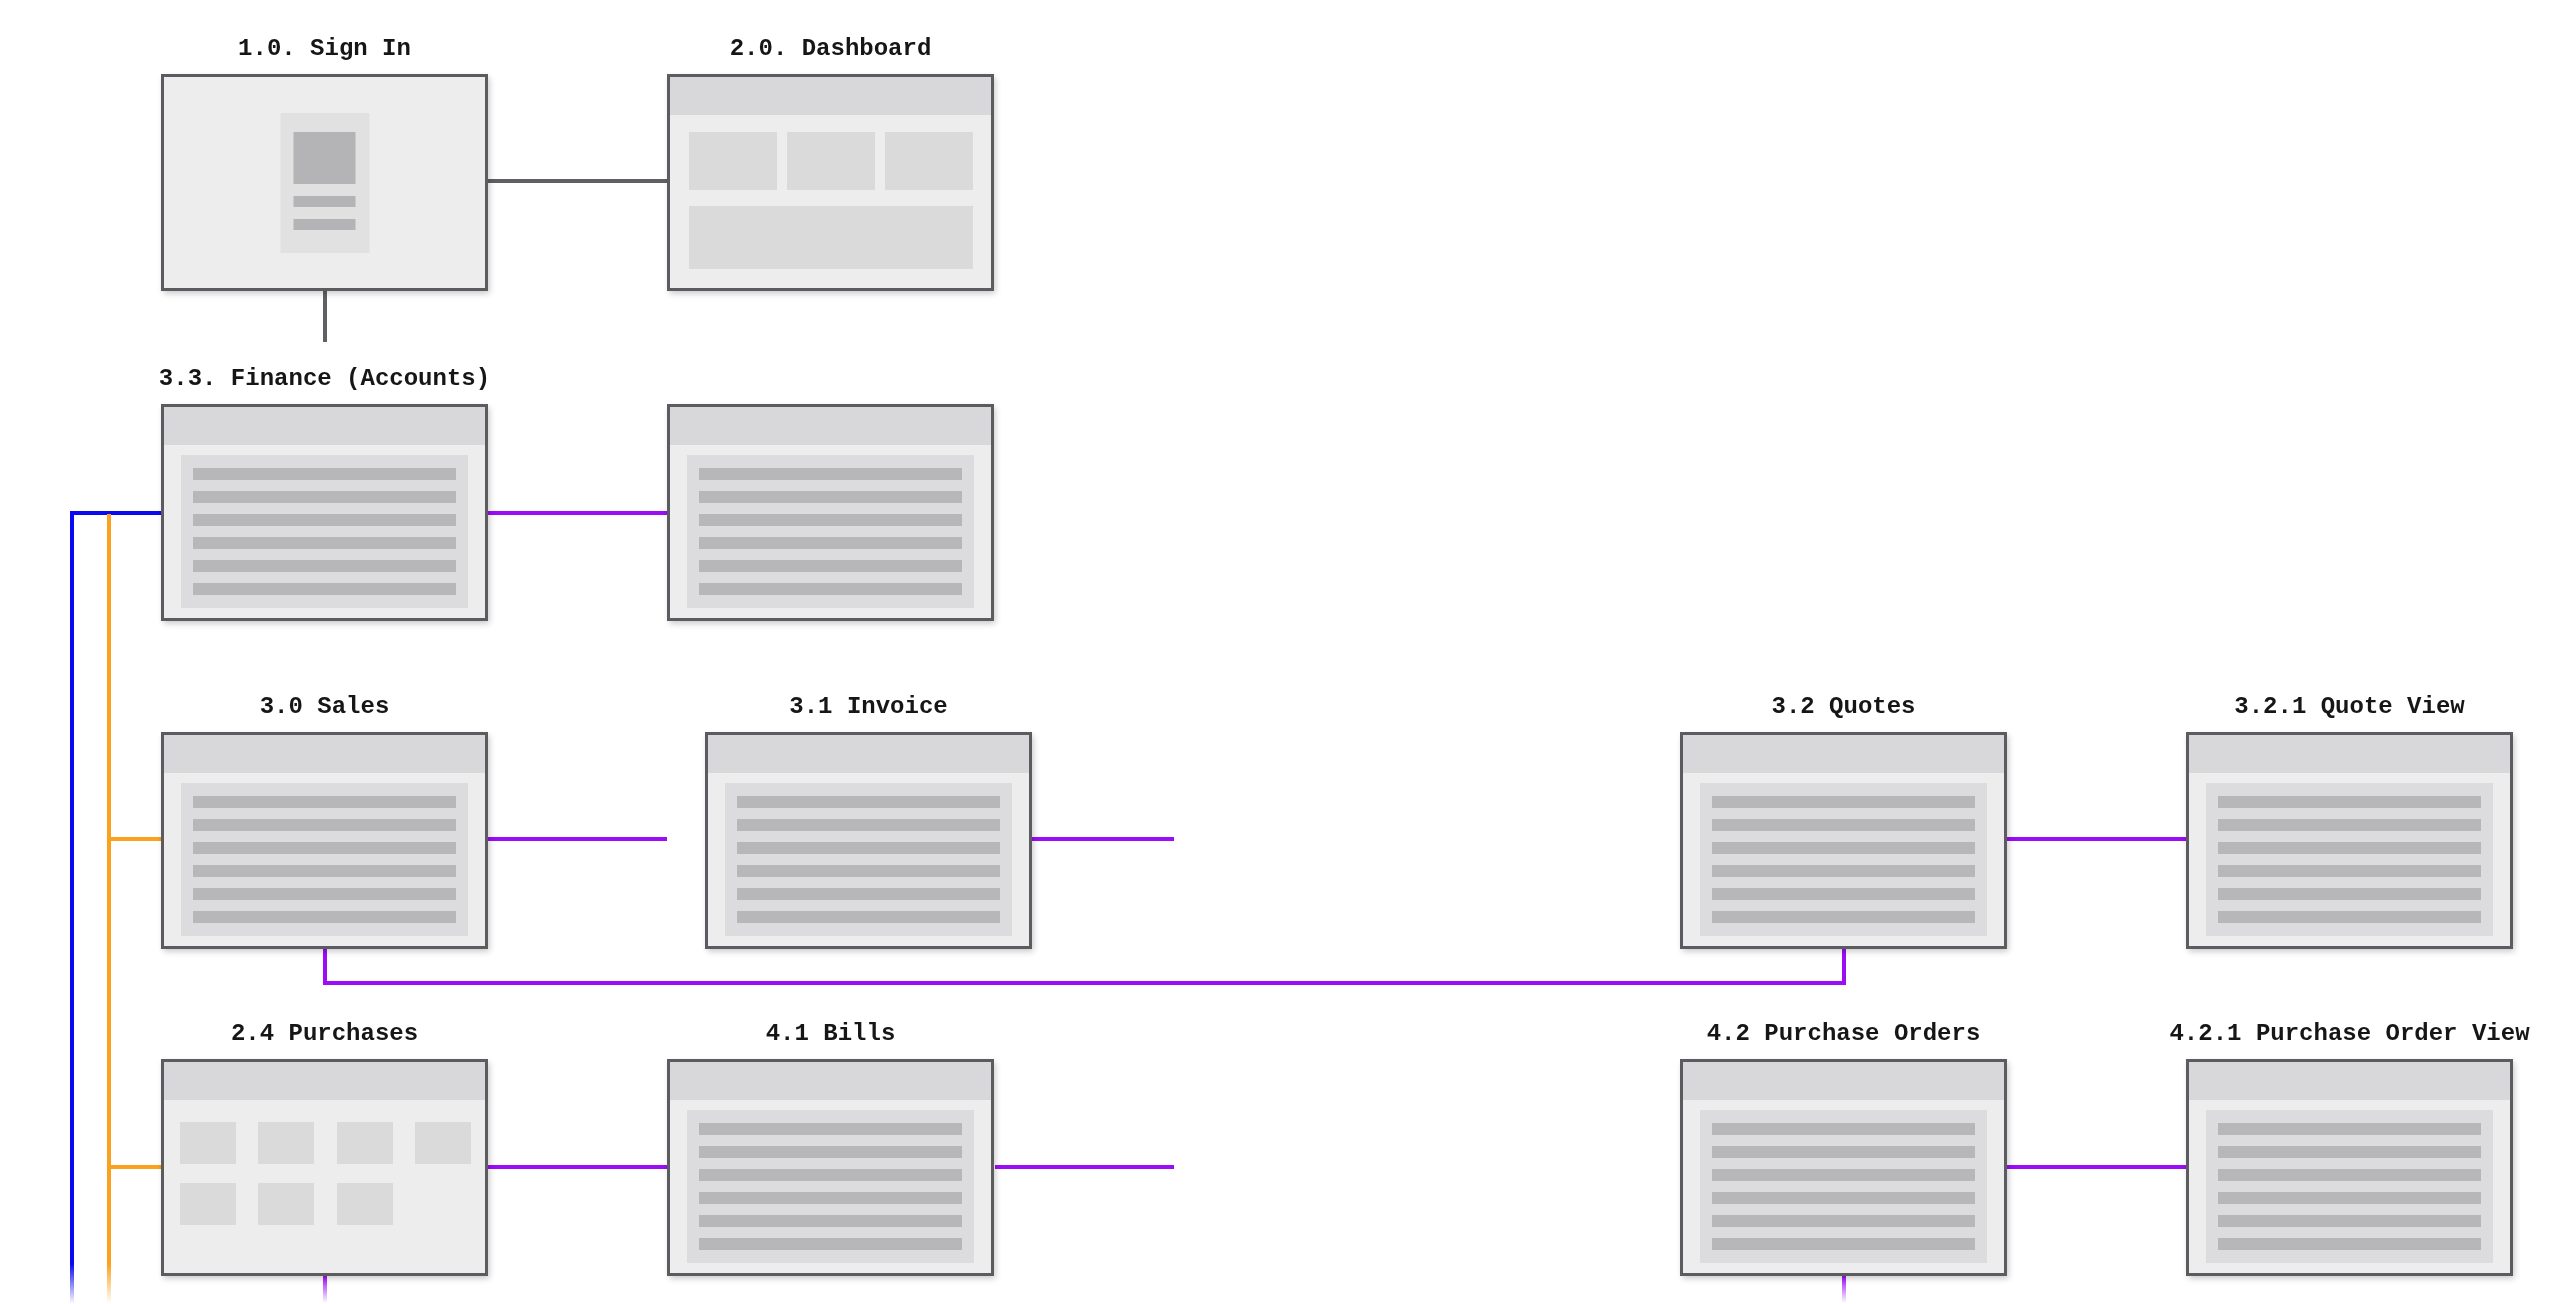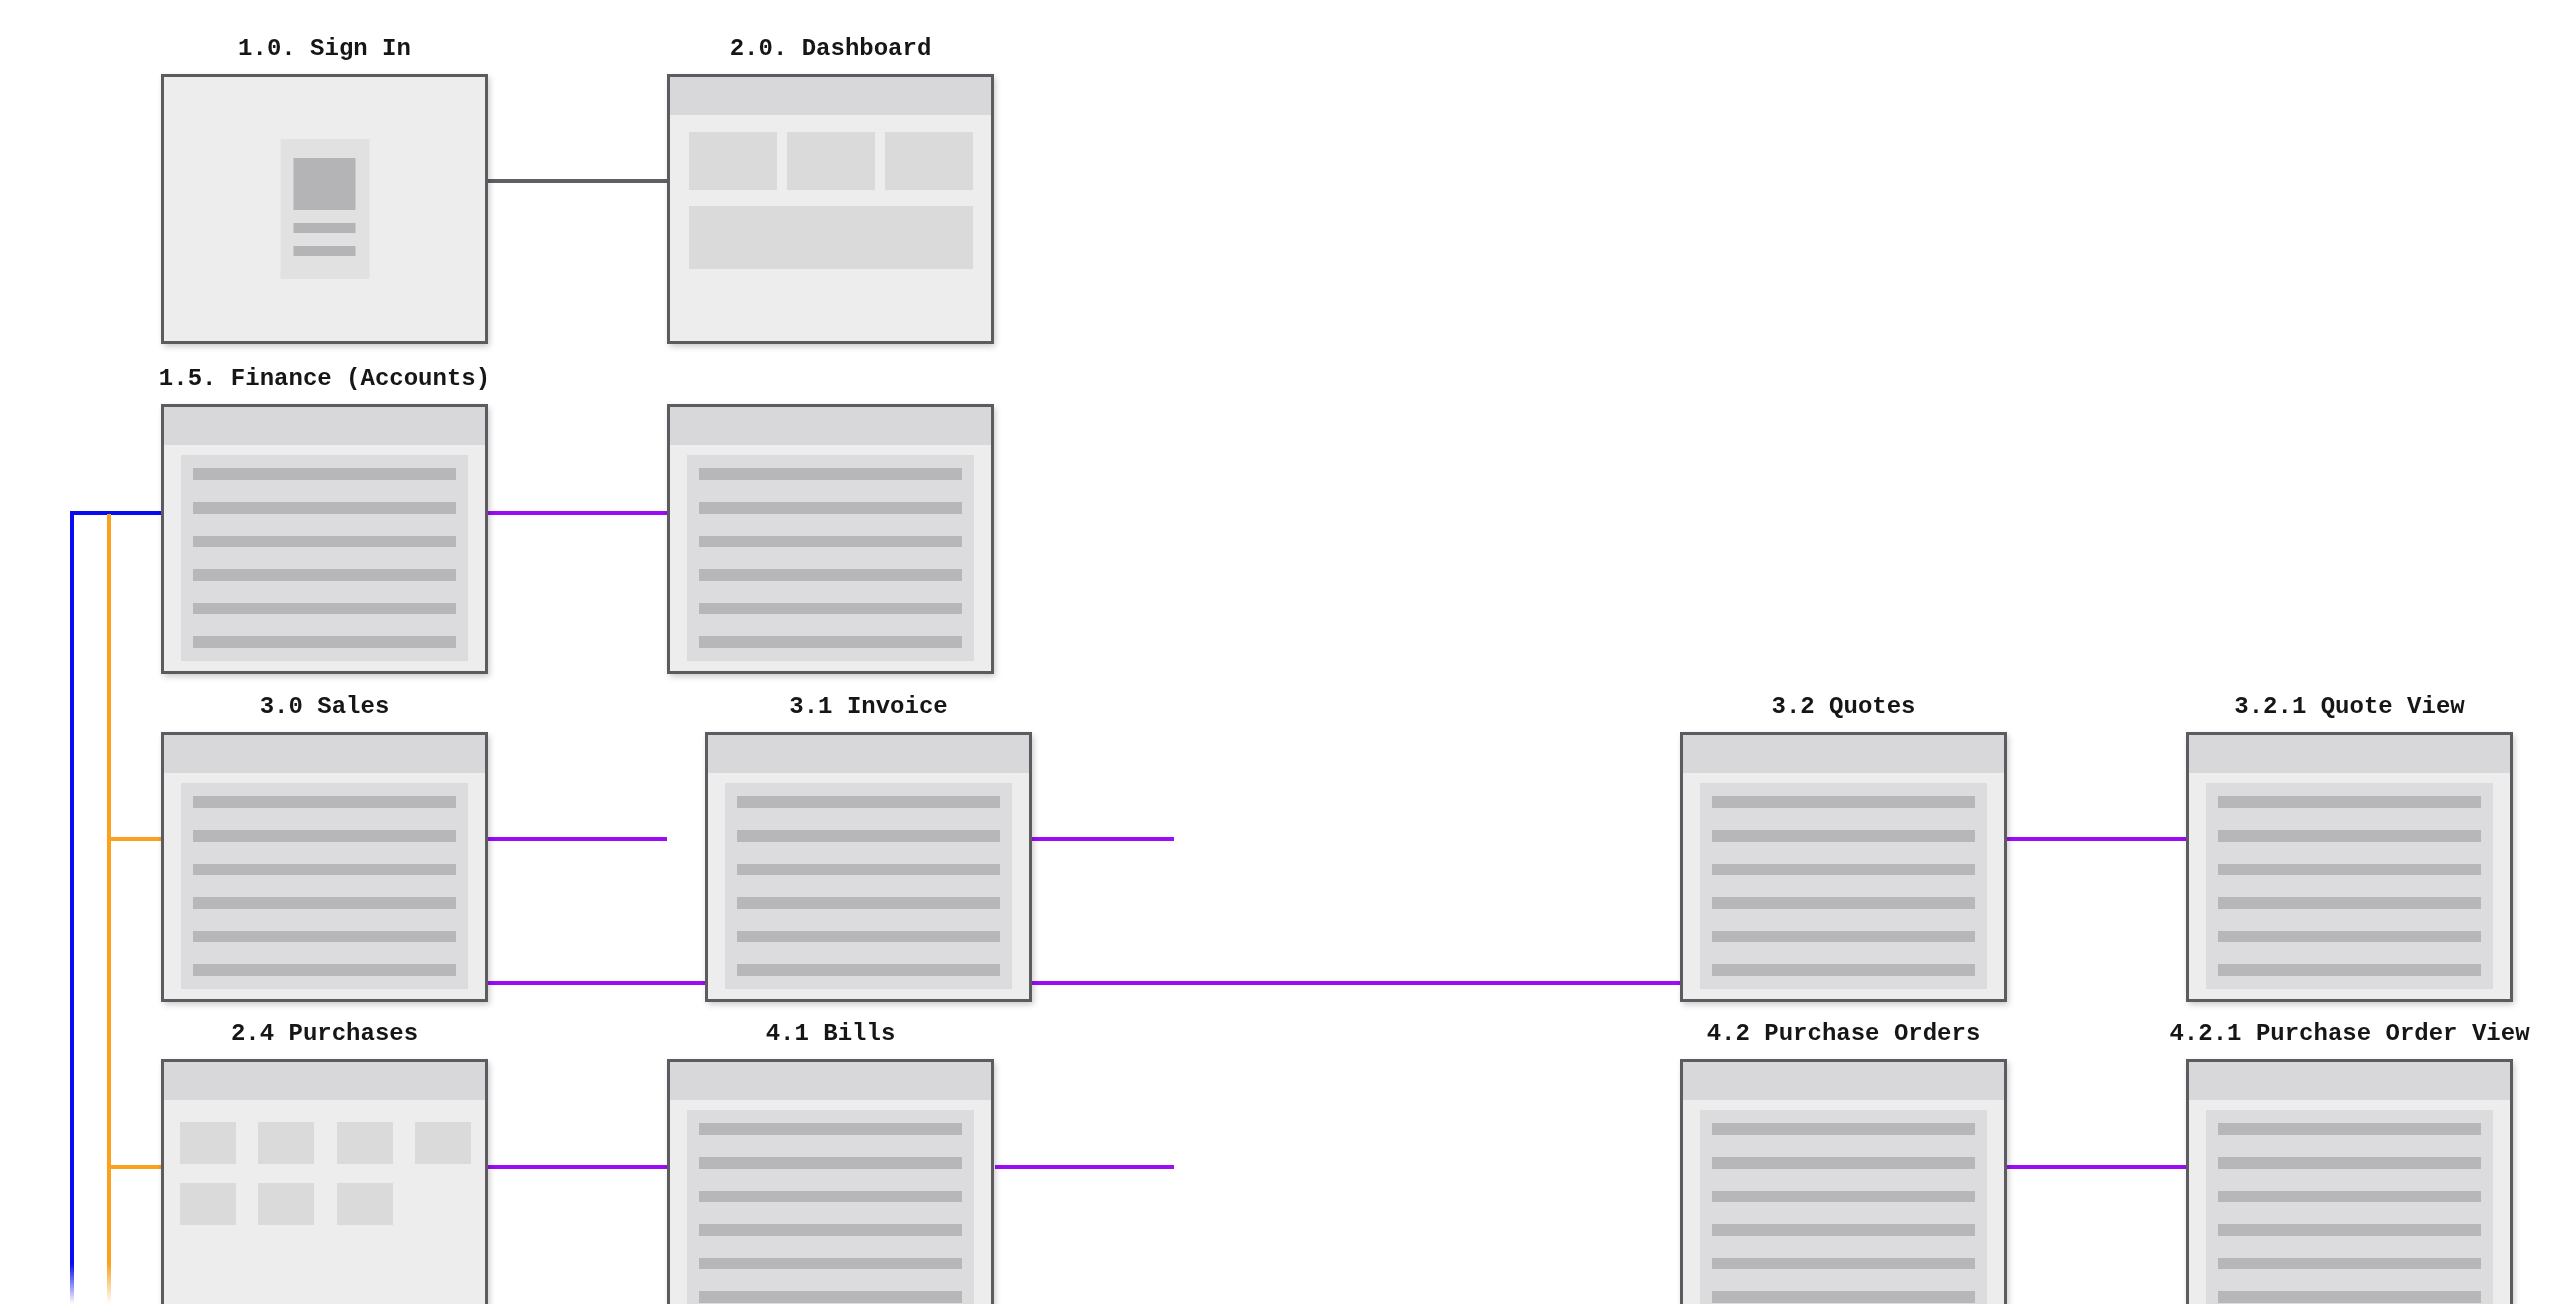--- a/index.html
+++ b/index.html
@@ -6,21 +6,21 @@
   .canvas{
     position:relative;
     width:2576px;height:1304px;
     background:var(--canvas-background,#ffffff);
     font-family:"Liberation Sans",sans-serif;
     overflow:hidden;
   }
   
   .node{
     position:absolute;
-    width:327px;height:270px;
+    width:327px;height:217px;
     box-sizing:border-box;
     background:var(--box-fill,#ededee);
     border:3.6px solid var(--box-border,#5c5c60);
     box-shadow:1.8px 2.7px 6.3px rgba(0,0,0,0.22);
     font-family:Liberation Mono, monospace;
   }
   .node-label{
     position:absolute;
     top:-42px;left:-107px;right:-107px;
     text-align:center;
@@ -142,21 +142,21 @@
     <div class="titlebar"></div>
     <div class="dash-tiles">
       <span class="dash-tile"></span>
       <span class="dash-tile"></span>
       <span class="dash-tile"></span>
     </div>
     <div class="dash-wide"></div>
   </div>
 
   <div class="node" style="left:161px;top:404px">
-    <div class="node-label">1.5. Finance (Accounts)</div>
+    <div class="node-label">3.3. Finance (Accounts)</div>
     <div class="titlebar"></div>
     <div class="list-panel">
       <span class="stripe"></span>
       <span class="stripe"></span>
       <span class="stripe"></span>
       <span class="stripe"></span>
       <span class="stripe"></span>
       <span class="stripe"></span>
     </div>
   </div>

